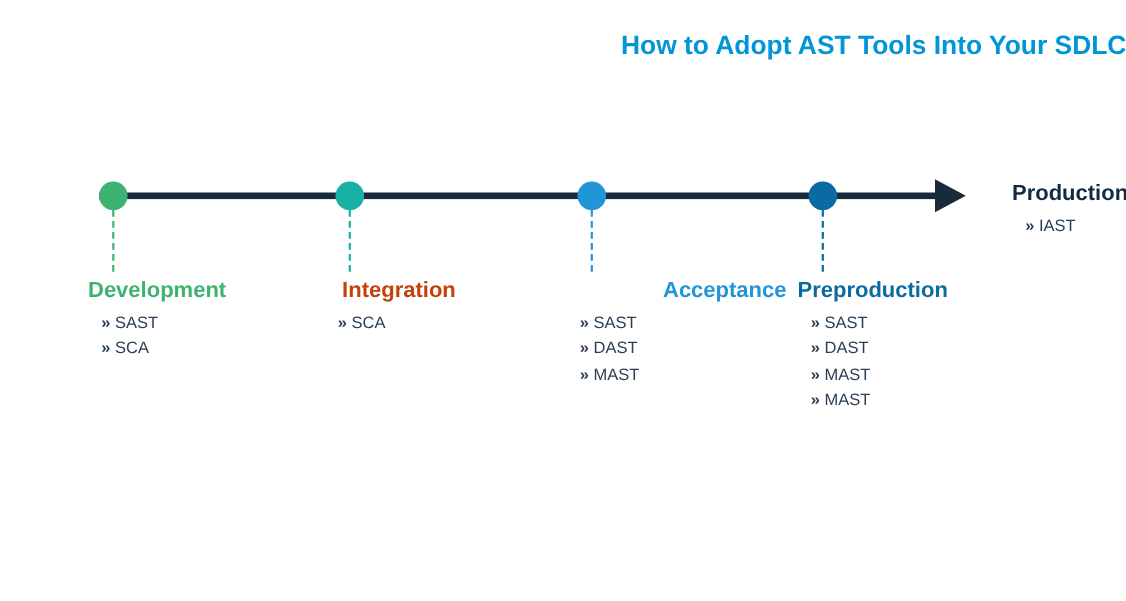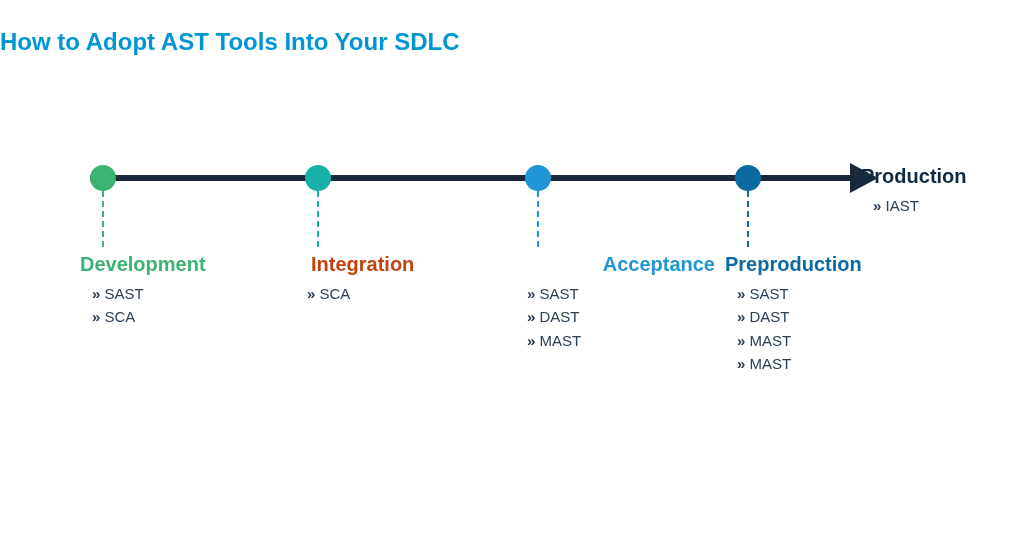--- a/index.html
+++ b/index.html
@@ -4,25 +4,26 @@
   <style>
     * { margin: 0; padding: 0; box-sizing: border-box; }
     body {
       width: 1024px;
       height: 546px;
       background: #fff;
       font-family: -apple-system, BlinkMacSystemFont, "Segoe UI", Arial, sans-serif;
       position: relative;
     }
     .title {
-      text-align: left;
+      text-align: right;
       font-size: 24px;
       font-weight: 700;
       color: #0096d6;
       padding-top: 28px;
+      padding-left: 17px;
     }
     .timeline-wrap {
       position: absolute;
       top: 165px;
       left: 0;
       width: 1024px;
     }
     .timeline-line {
       position: absolute;
       top: 10px;
@@ -72,21 +73,21 @@
       font-size: 15px;
       color: #2a3f55;
       line-height: 1.55;
     }
     .tool-item::before {
       content: "» ";
       font-weight: 600;
     }
     .production-block {
       position: absolute;
-      left: 861px;
+      left: 920px;
       top: 0px;
     }
     .production-block .stage-label { color: #102a43; font-size: 20px; }
   </style>
 </head>
 <body>
 
 <h1 class="title">How to Adopt AST Tools Into Your SDLC</h1>
 
 <div class="timeline-wrap">

